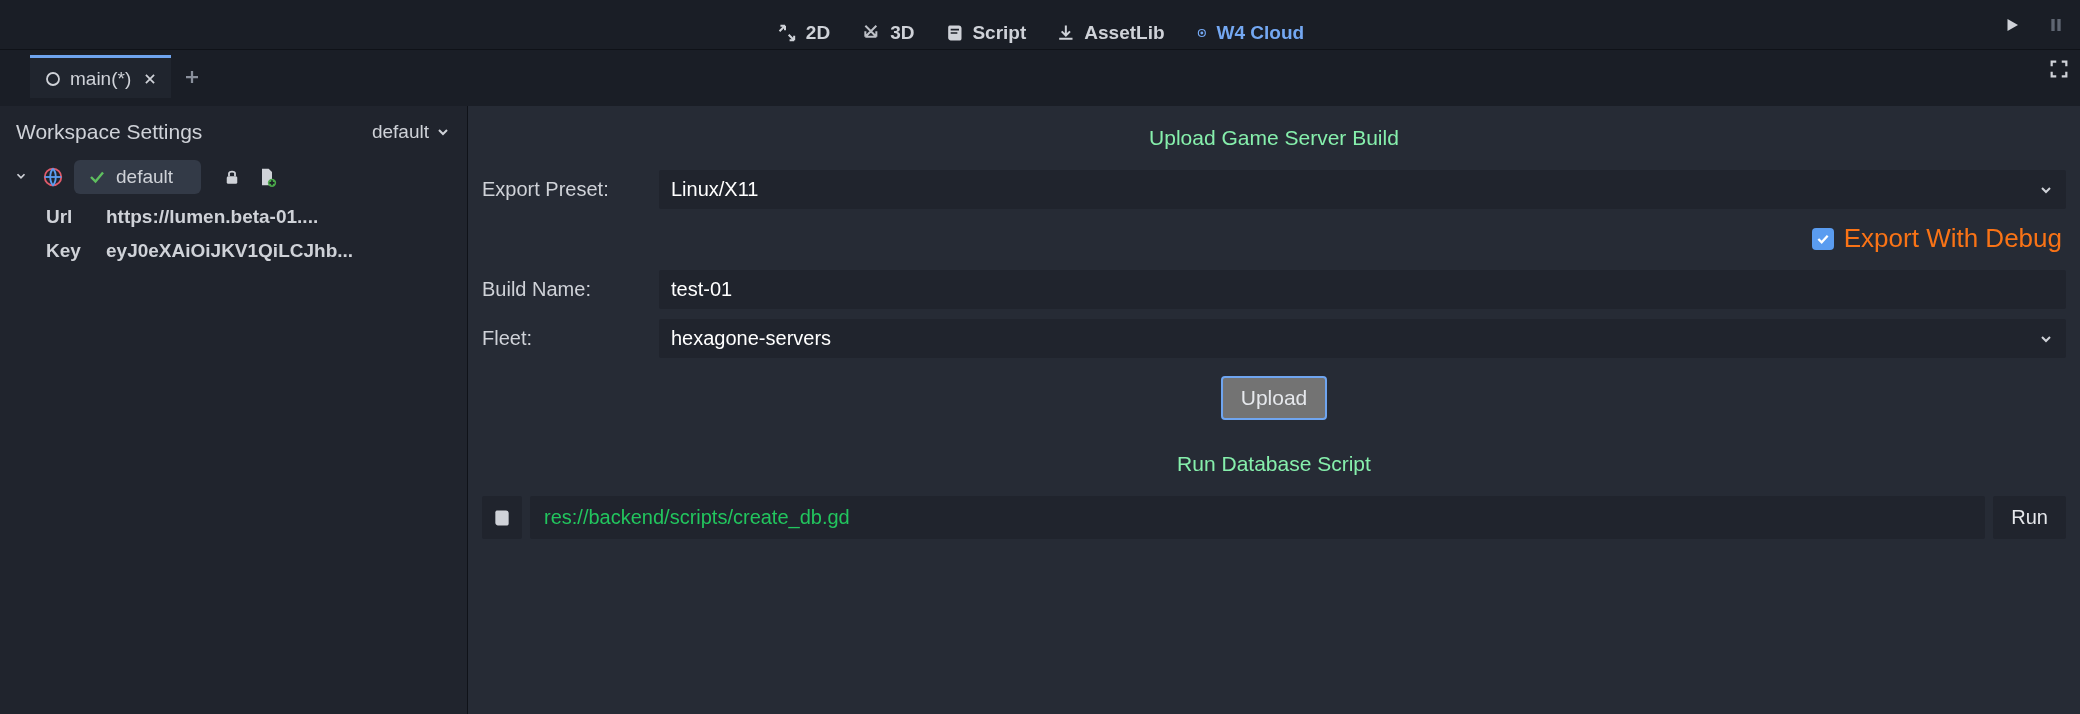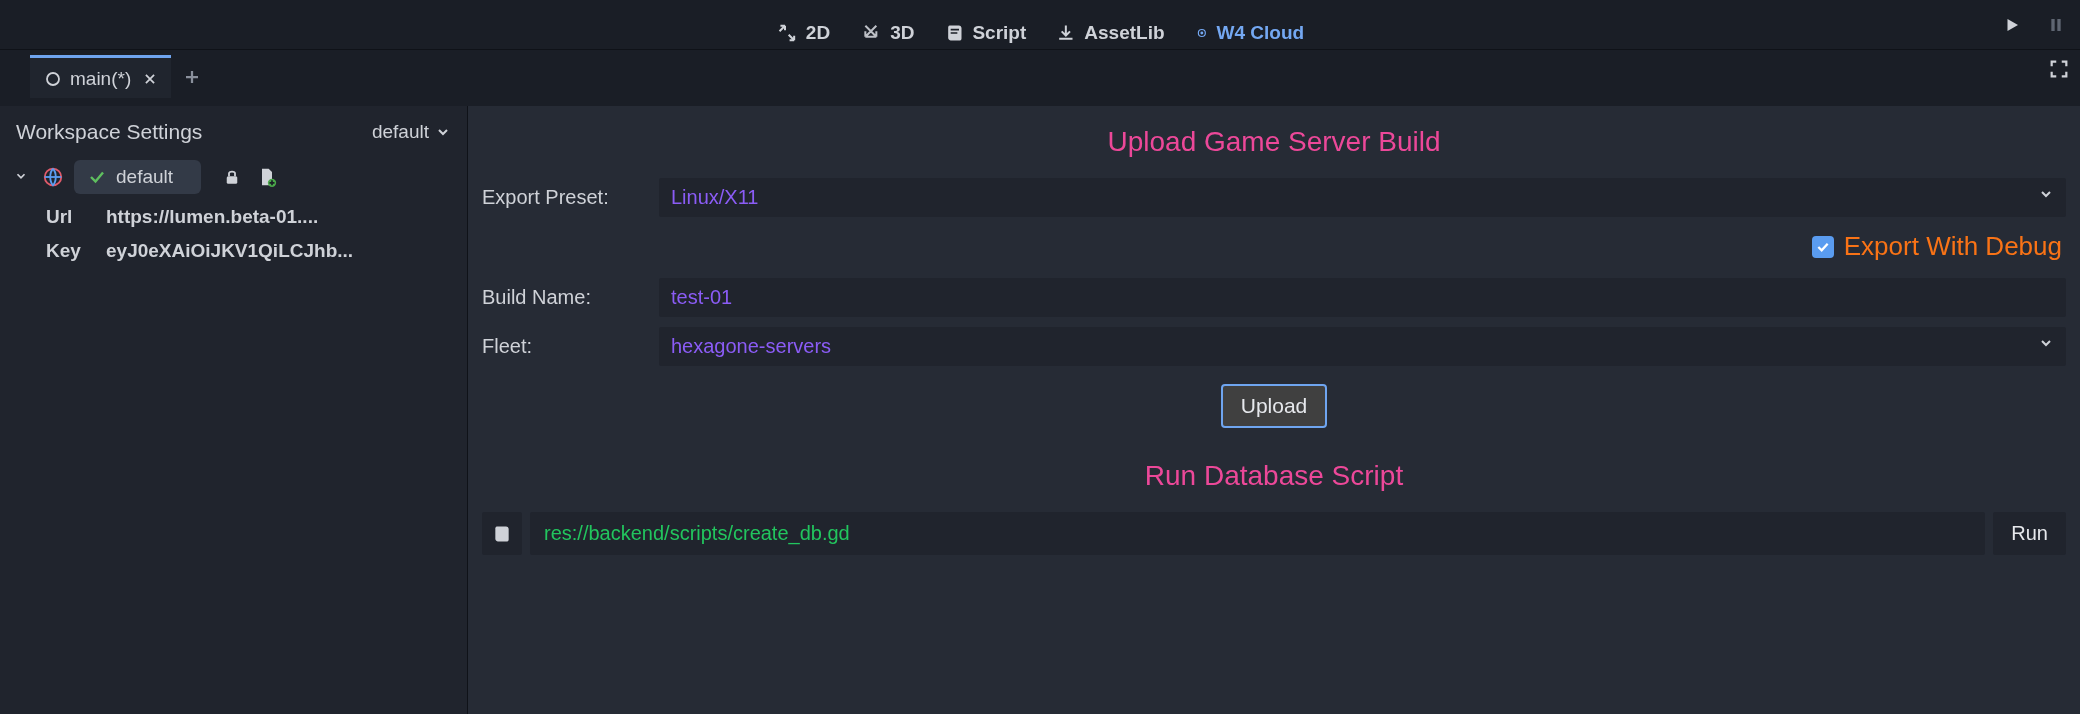--- a/index.html
+++ b/index.html
@@ -153,44 +153,44 @@
 .content {
   flex: 1;
   background: #262b35;
   padding: 14px 14px 14px 14px;
   display: flex;
   flex-direction: column;
   gap: 10px;
 }
 .section-title {
   text-align: center;
-  font-size: 28px;
-  color: #ec4899;
+  font-size: 21px;
+  color: #86efac;
   padding: 6px 0 10px 0;
 }
 .form-row {
   display: flex;
   align-items: center;
   gap: 12px;
 }
 .form-label {
   width: 165px;
   color: #cfd2d8;
   font-size: 20px;
 }
 .form-field {
   flex: 1;
   background: #20242d;
   border: none;
-  color: #8b5cf6;
+  color: #ffffff;
   padding: 8px 12px;
   font-size: 20px;
   border-radius: 2px;
   display: flex;
-  align-items: flex-start;
+  align-items: center;
   justify-content: space-between;
 }
 .form-field.dropdown { cursor: pointer; }
 .chev-down { color: #cfd2d8; }
 .export-debug-row {
   display: flex;
   justify-content: flex-end;
   align-items: center;
   gap: 10px;
   padding: 4px 4px 6px 0;
@@ -202,21 +202,21 @@
   display: flex; align-items: center; justify-content: center;
   cursor: pointer;
 }
 .export-debug-label { color: #f97316; font-size: 26px; text-align: right; }
 .upload-btn-row {
   display: flex;
   justify-content: center;
   padding: 8px 0 16px 0;
 }
 .upload-btn {
-  background: #404040;
+  background: #737373;
   border: 2px solid #6fa5f0;
   color: #e6e8ec;
   padding: 8px 18px;
   font-size: 21px;
   border-radius: 4px;
   cursor: pointer;
 }
 .script-row {
   display: flex;
   gap: 8px;

